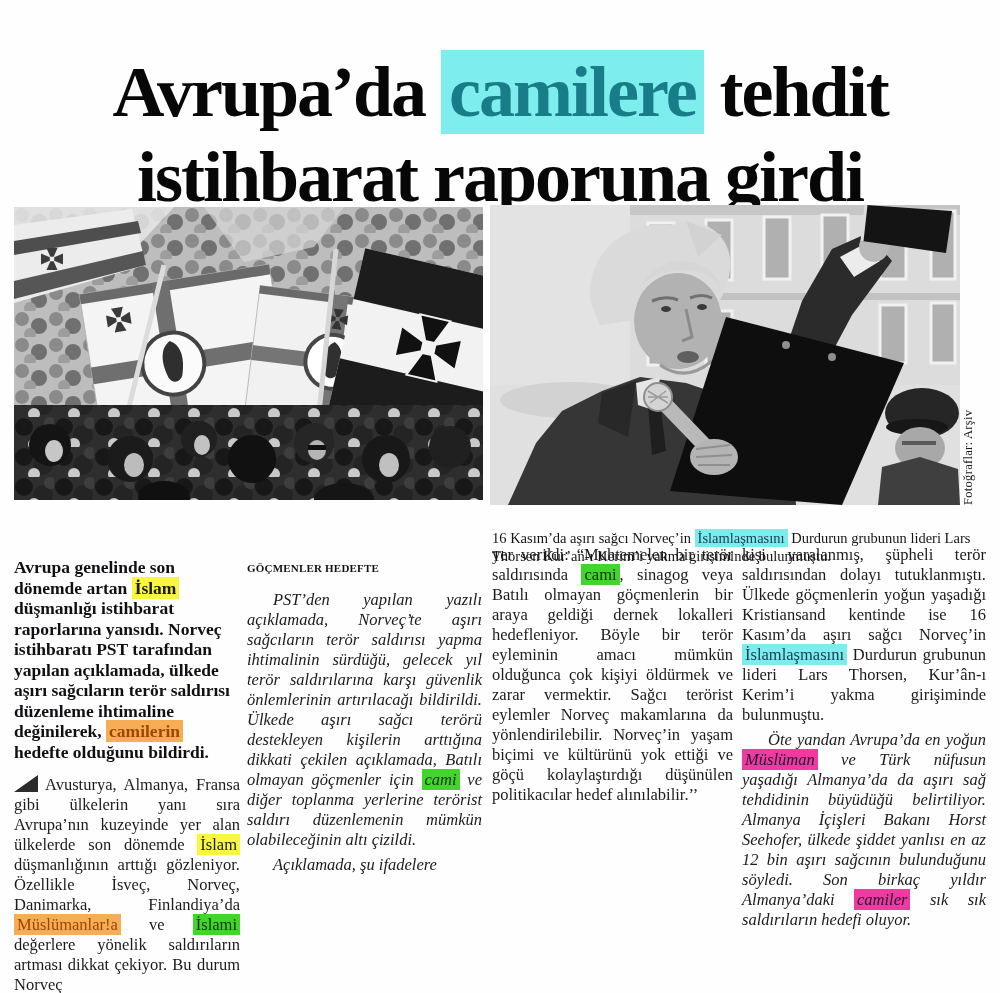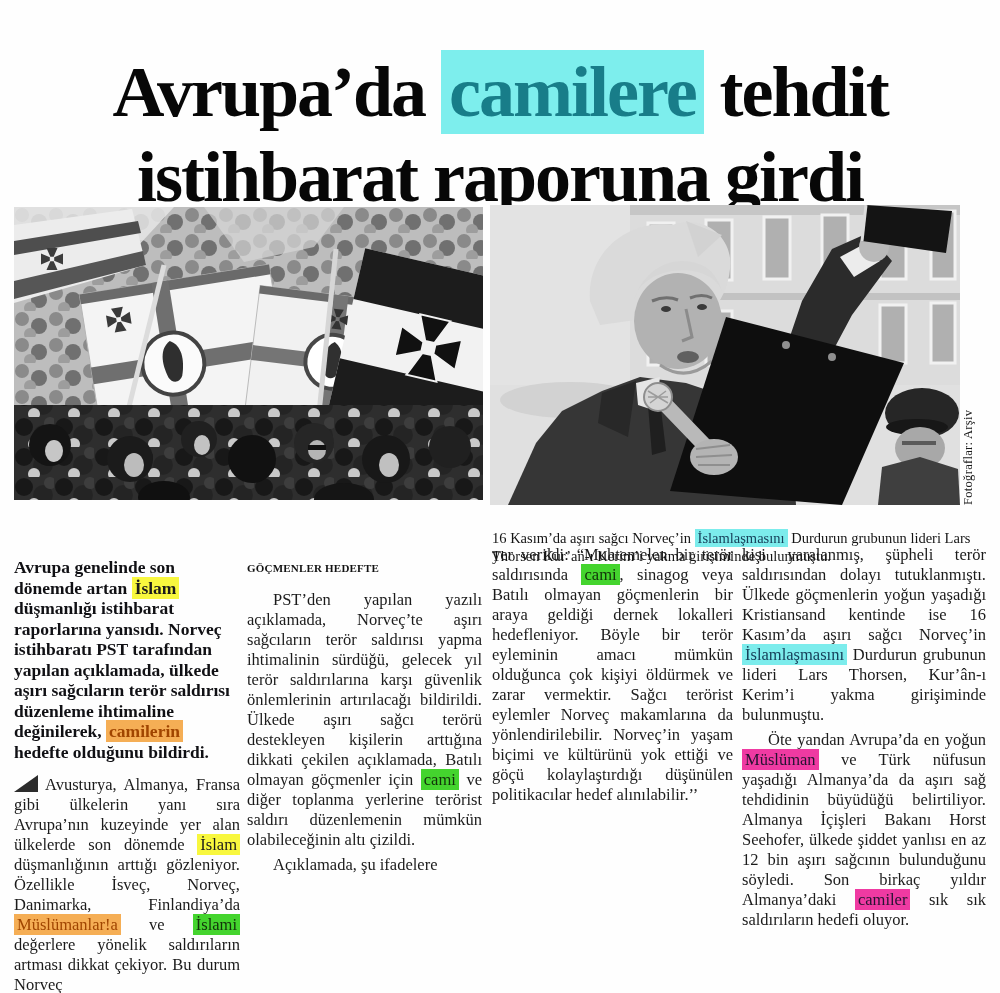--- a/index.html
+++ b/index.html
@@ -43,21 +43,21 @@
   #col2{left:247px;width:235px;}
   #col3{left:492px;width:241px;}
   #col4{left:742px;width:244px;}
   .lead{
     font-weight:bold;font-size:17.5px;line-height:20.5px;color:#101014;
     text-align:left;margin:12px 0 13px 0;
   }
   .body-para{
     font-size:16.5px;line-height:20px;text-align:justify;margin:0 0 5px 0;
   }
-  .indent{text-indent:26px;}
+  .indent{text-indent:26px;font-style:italic;}
   .subhead{
     font-weight:bold;font-size:11px;line-height:21px;color:#121212;
     margin:13px 0 11px 0;letter-spacing:.2px;
   }
   .tri{
     display:inline-block;width:24px;height:17px;margin-right:7px;
     background:#2c2c2c;
     clip-path:polygon(100% 0,100% 100%,0 100%);
     vertical-align:-2px;
   }

